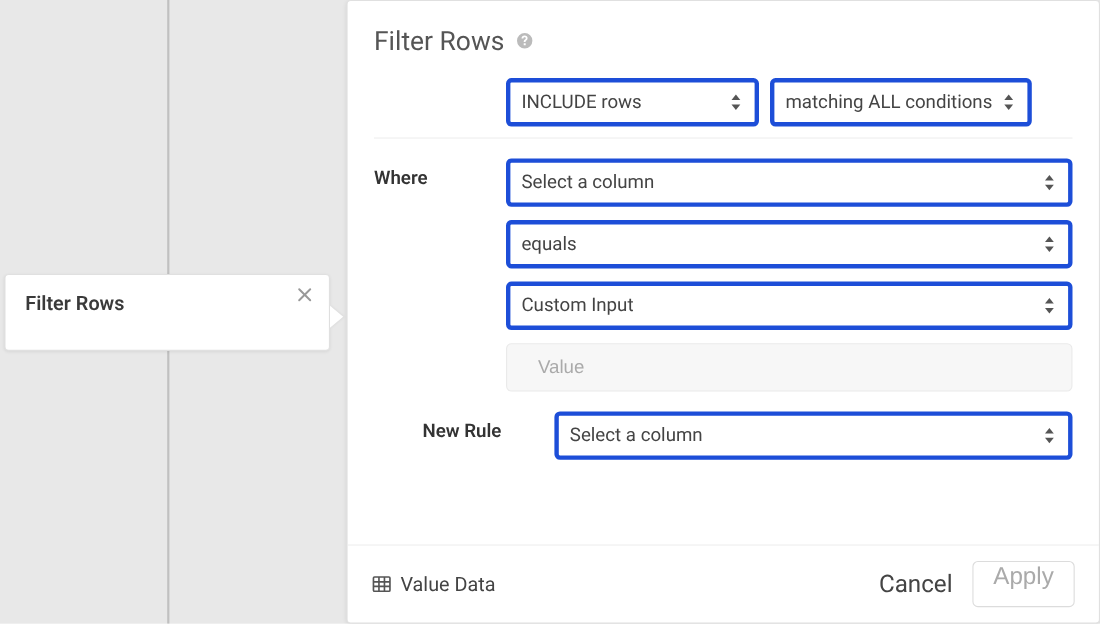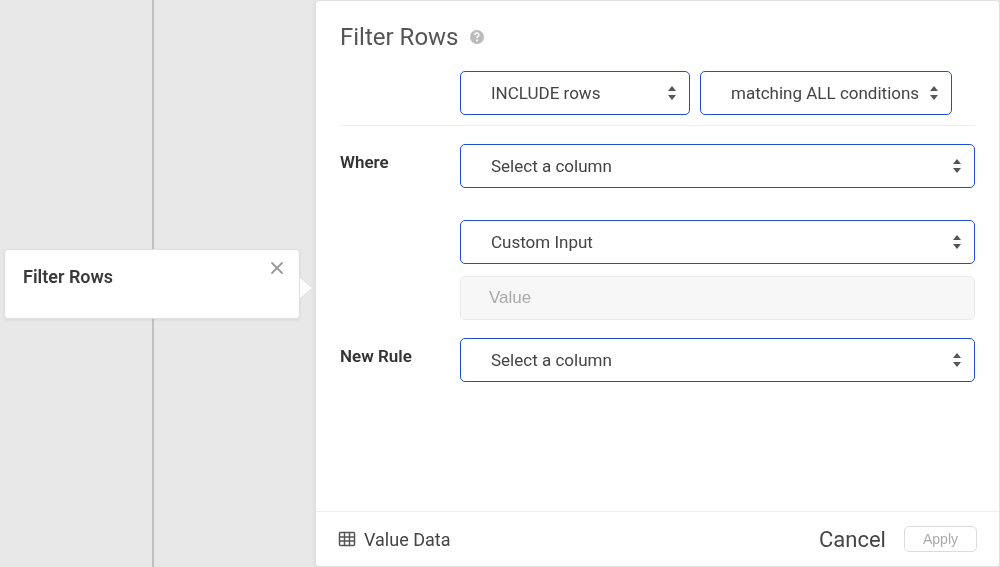--- a/index.html
+++ b/index.html
@@ -118,26 +118,26 @@
       padding-top: 8px;
     }
     .control-col {
       flex: 1;
       display: flex;
       gap: 10px;
     }
     .select-wrap {
       position: relative;
       background: #ffffff;
-      border: 1px solid #1d4ed8;
+      border: 4px solid #1d4ed8;
       border-radius: 5px;
       height: 44px;
       display: flex;
       align-items: center;
-      padding: 0 32px 0 30px;
+      padding: 0 32px 0 10px;
       font-size: 17px;
       color: #444;
       cursor: pointer;
     }
     .select-wrap.flex-fill {
       flex: 1;
     }
     .select-arrows {
       position: absolute;
       right: 10px;
@@ -203,28 +203,27 @@
       color: #444;
       cursor: pointer;
     }
     .cancel-link {
       font-size: 22px;
       color: #444;
       cursor: pointer;
       margin-right: 8px;
     }
     .btn {
-      height: 26px;
+      height: 42px;
       padding: 0 18px;
       border-radius: 5px;
-      font-size: 14px;
+      font-size: 22px;
       cursor: pointer;
       border: 1px solid transparent;
       display: inline-flex;
-      align-items: center;
     }
     .btn-secondary {
       background: #ffffff;
       border: 1px solid #dcdcdc;
       color: #aaaaaa;
     }
     .btn-primary {
       background: #3498db;
       color: #ffffff;
     }
@@ -290,20 +289,31 @@
                 <polygon points="5,1 9,6 1,6"></polygon>
                 <polygon points="5,15 1,10 9,10"></polygon>
               </svg>
           </span>
         </div>
       </div>
     </div>
 
     <div class="filter-row">
       <div class="label-col"></div>
+      <div class="control-col">
+        <div class="select-wrap flex-fill">
+          <span>equals</span>
+          <span class="select-arrows">
+            <svg viewBox="0 0 10 16" fill="currentColor">
+                <polygon points="5,1 9,6 1,6"></polygon>
+                <polygon points="5,15 1,10 9,10"></polygon>
+              </svg>
+          </span>
+        </div>
+      </div>
     </div>
 
     <div class="filter-row">
       <div class="label-col"></div>
       <div class="control-col">
         <div class="select-wrap flex-fill">
           <span>Custom Input</span>
           <span class="select-arrows">
             <svg viewBox="0 0 10 16" fill="currentColor">
                 <polygon points="5,1 9,6 1,6"></polygon>
@@ -314,21 +324,21 @@
       </div>
     </div>
 
     <div class="filter-row">
       <div class="label-col"></div>
       <div class="control-col">
         <input type="text" class="text-input" placeholder="Value" style="">
       </div>
     </div>
 
-    <div class="filter-row" style="margin-top:18px;">
+    <div class="filter-row" style="margin-top:18px;margin-left:44px;">
       <div class="label-col">New Rule</div>
       <div class="control-col">
         <div class="select-wrap flex-fill">
           <span>Select a column</span>
           <span class="select-arrows">
             <svg viewBox="0 0 10 16" fill="currentColor">
                 <polygon points="5,1 9,6 1,6"></polygon>
                 <polygon points="5,15 1,10 9,10"></polygon>
               </svg>
           </span>

